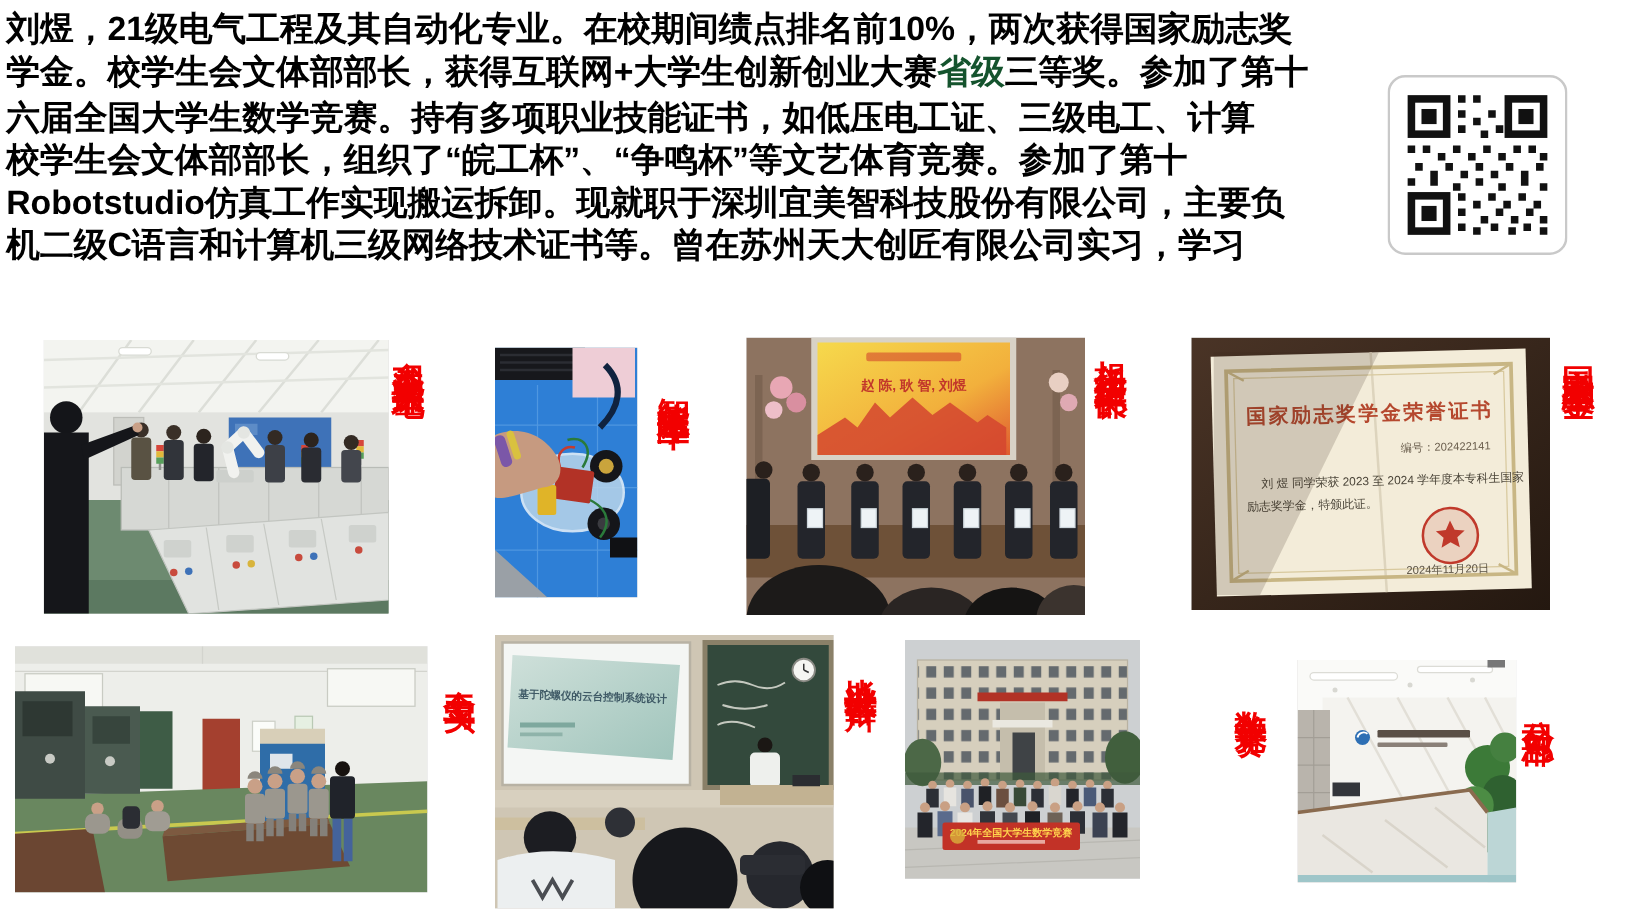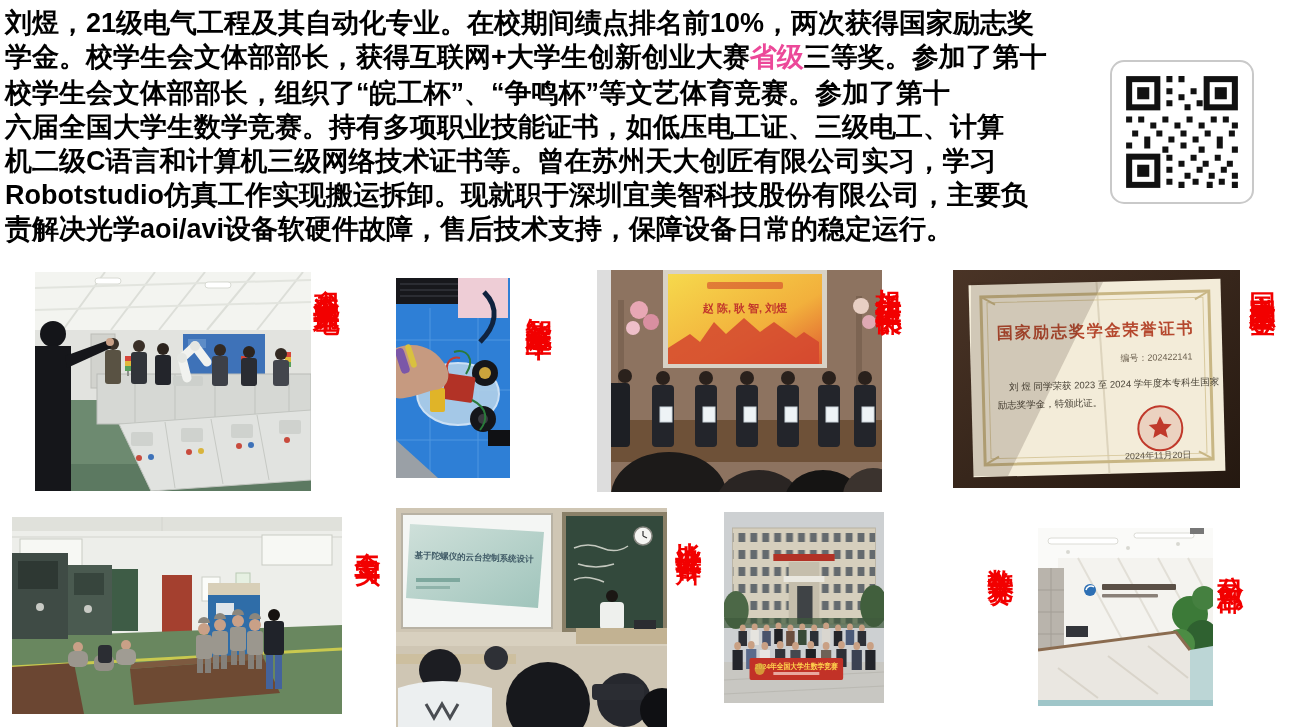--- a/index.html
+++ b/index.html
@@ -2,45 +2,44 @@
 <html><head>
 <meta charset="utf-8">
 <style>
   html,body{margin:0;padding:0;background:#ffffff;}
   #poster{position:relative;width:1316px;height:727px;background:#ffffff;overflow:hidden;
           font-family:"Liberation Sans",sans-serif;}
   
   .intro{position:absolute;left:5px;top:6px;font-weight:bold;font-size:27px;
          line-height:34px;color:#000;}
   .intro .line{white-space:nowrap;}
-  .red{color:#ec4899;font-family:Liberation Mono, monospace;}
+  .red{color:#14532d;font-family:Liberation Mono, monospace;}
   
   .photo{position:absolute;overflow:hidden;background:#ddd;}
   .photo svg{display:block;width:100%;height:100%;}
   
   .vlabel{position:absolute;writing-mode:vertical-rl;text-orientation:upright;
           font-weight:bold;font-size:26px;letter-spacing:3px;color:#f20000;line-height:1;
           white-space:nowrap;}
   
   .qr{position:absolute;left:1110px;top:60px;width:144px;height:144px;}
   .qr svg{display:block;width:100%;height:100%;}
 </style>
 </head>
 <body>
 
 <div id="poster">
 
   <div class="intro">
     <div class="line">刘煜，21级电气工程及其自动化专业。在校期间绩点排名前10%，两次获得国家励志奖</div>
     <div class="line"><span>学金。校学生会文体部部长，获得互联网+大学生创新创业大赛</span><span class="red">省级</span><span>三等奖。参加了第十</span></div>
+    <div class="line">六届全国大学生数学竞赛。持有多项职业技能证书，如低压电工证、三级电工、计算</div>
     <div class="line">校学生会文体部部长，组织了“皖工杯”、“争鸣杯”等文艺体育竞赛。参加了第十</div>
-    <div class="line">六届全国大学生数学竞赛。持有多项职业技能证书，如低压电工证、三级电工、计算</div>
+    <div class="line">Robotstudio仿真工作实现搬运拆卸。现就职于深圳宜美智科技股份有限公司，主要负</div>
     <div class="line">机二级C语言和计算机三级网络技术证书等。曾在苏州天大创匠有限公司实习，学习</div>
-    <div class="line">Robotstudio仿真工作实现搬运拆卸。现就职于深圳宜美智科技股份有限公司，主要负</div>
-    <div class="line">责解决光学aoi/avi设备软硬件故障，售后技术支持，保障设备日常的稳定运行。</div>
   </div>
 
   <div class="qr">
     <svg viewBox="0 0 143 143">
       <rect x="1" y="1" width="141" height="141" rx="13" fill="#ffffff" stroke="#c9c9c9" stroke-width="2"></rect>
       <g fill="#111111">
         <rect x="16" y="16" width="34" height="34"></rect>
           <rect x="22" y="22" width="22" height="22" fill="#fff"></rect>
           <rect x="27" y="27" width="12" height="12"></rect>
         <rect x="93" y="16" width="34" height="34"></rect>
@@ -191,21 +190,21 @@
         <rect x="2" y="70" width="9" height="26" rx="4" fill="#7b57a8" transform="rotate(-18 6 83)"></rect>
         <rect x="12" y="66" width="6" height="24" rx="3" fill="#d9c13f" transform="rotate(-18 15 78)"></rect>
       </g>
       <polygon points="0,162 42,200 0,200" fill="#9aa0a6"></polygon>
       <rect x="92" y="152" width="22" height="16" fill="#101114"></rect>
     </svg>
   </div>
 
   <div class="vlabel" style="left:526px;top:297px;">智能避障小车</div>
 
-  <div class="photo" style="left:597px;top:270px;width:271px;height:222px;padding-left:14px;">
+  <div class="photo" style="left:597px;top:270px;width:271px;height:222px;">
     <svg viewBox="0 0 271 222" preserveAspectRatio="none">
       <rect width="271" height="222" fill="#8d7360"></rect>
       <path d="M10 30v160 M248 26v160" stroke="#7c6452" stroke-width="6"></path>
 
       <g>
         <rect x="52" y="0" width="164" height="98" fill="#d8d2c6"></rect>
         <defs>
           <linearGradient id="scr" x1="0" y1="0" x2="1" y2="1">
             <stop offset="0" stop-color="#f6d94c"></stop>
               <stop offset="0.6" stop-color="#f2b03c"></stop>
@@ -409,21 +408,21 @@
         <circle cx="152" cy="196" r="42" fill="#17181c"></circle>
         <circle cx="228" cy="192" r="27" fill="#26282e"></circle>
         <circle cx="266" cy="202" r="22" fill="#0f1013"></circle>
         <rect x="196" y="176" width="52" height="16" rx="4" fill="#2b2d33"></rect>
       </g>
     </svg>
   </div>
 
   <div class="vlabel" style="left:676px;top:522px;">毕业设计答辩</div>
 
-  <div class="photo" style="left:724px;top:512px;width:160px;height:191px;">
+  <div class="photo" style="left:724px;top:512px;width:188px;height:191px;">
     <svg viewBox="0 0 188 191" preserveAspectRatio="none">
       <rect width="188" height="191" fill="#cdd0d2"></rect>
       <defs>
         <pattern id="win" width="14" height="17" patternUnits="userSpaceOnUse">
           <rect width="14" height="17" fill="#d6cfbd"></rect>
           <rect x="3" y="4" width="8" height="9" fill="#646a6e"></rect>
         </pattern>
       </defs>
       <g>
         <rect x="10" y="16" width="168" height="96" fill="url(#win)" stroke="#b8b2a2"></rect>

